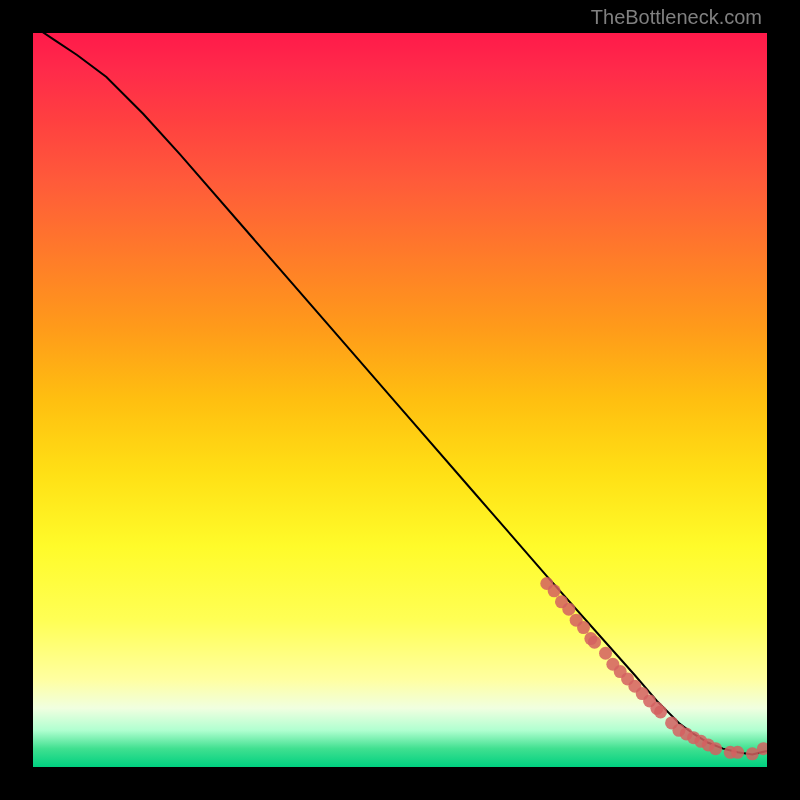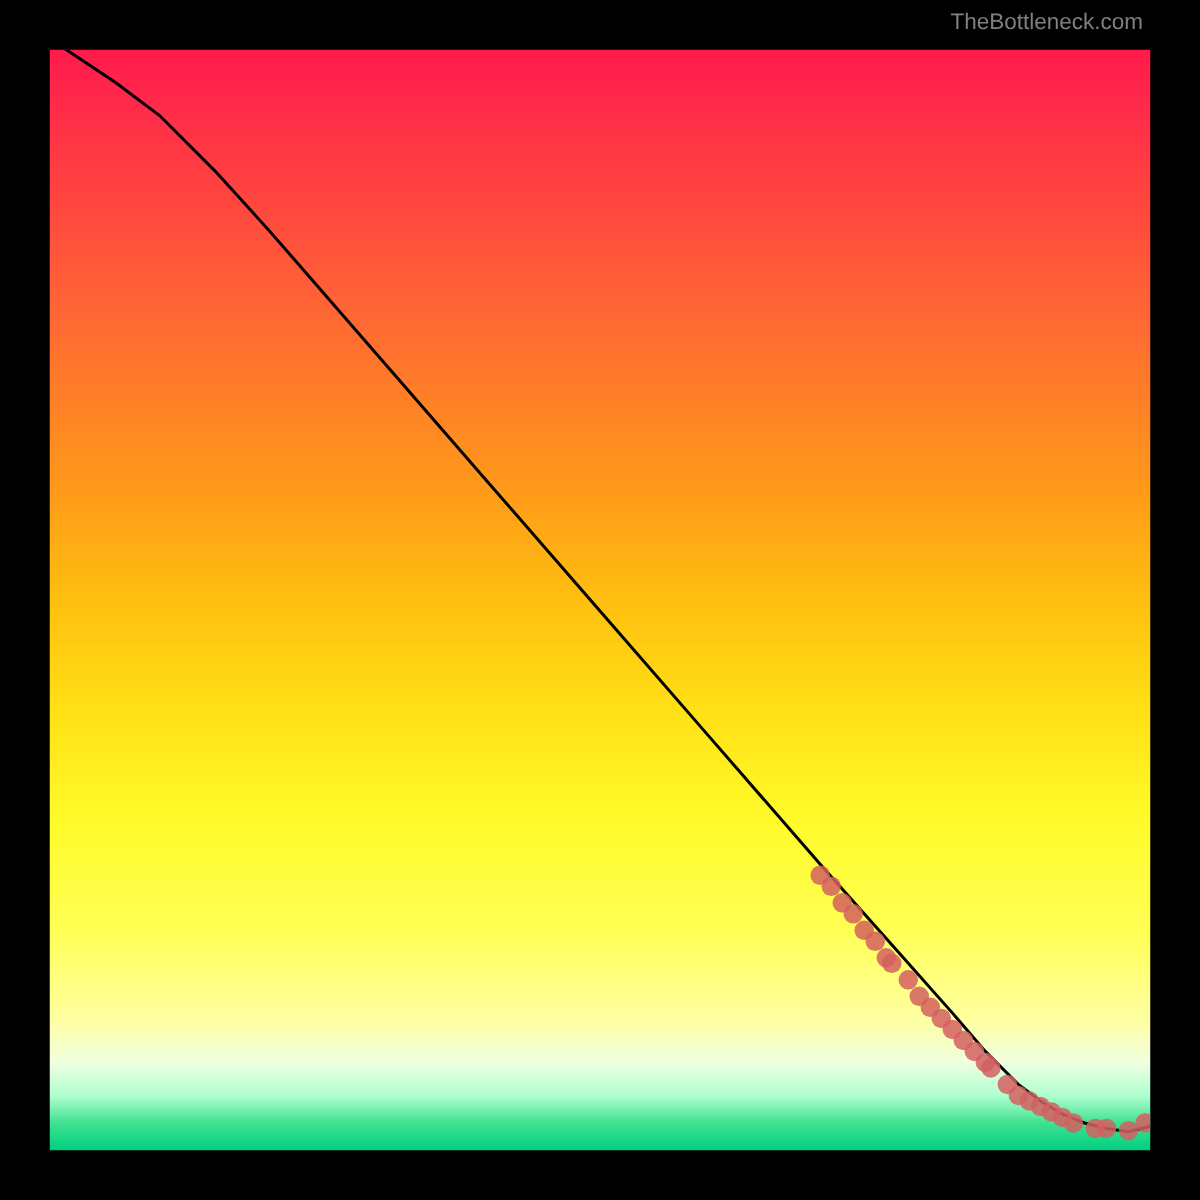--- a/index.html
+++ b/index.html
@@ -44,21 +44,21 @@
       #b0ffd0 95%,
       #40e090 97.5%,
       #00d080 100%
     );
   }
   .watermark {
     position: absolute;
     top: 6px;
     right: 38px;
     color: #808080;
-    font-size: 15px;
+    font-size: 20px;
     font-weight: 400;
     font-family: Arial, sans-serif;
     z-index: 20;
   }
   svg.curve {
     position: absolute;
     inset: 0;
     width: 734px;
     height: 734px;
     z-index: 5;

